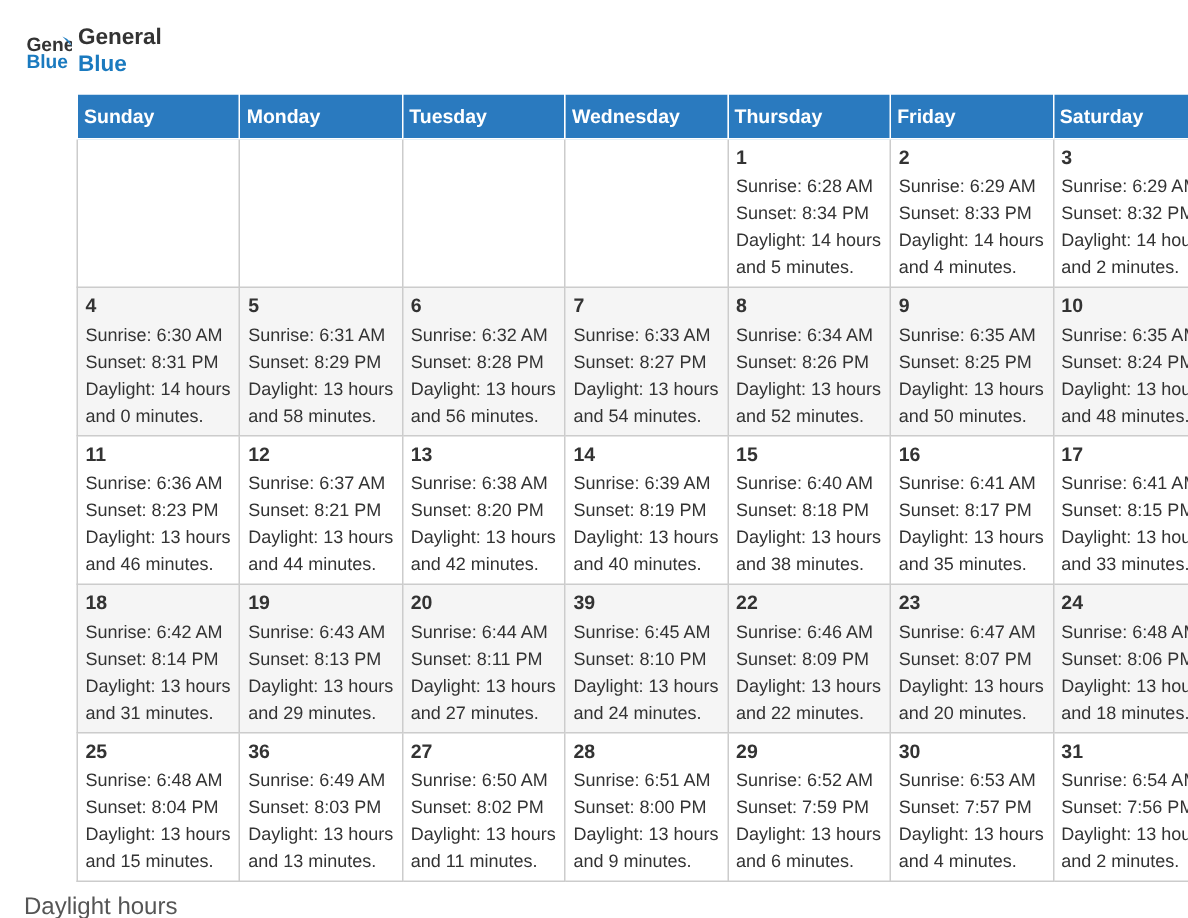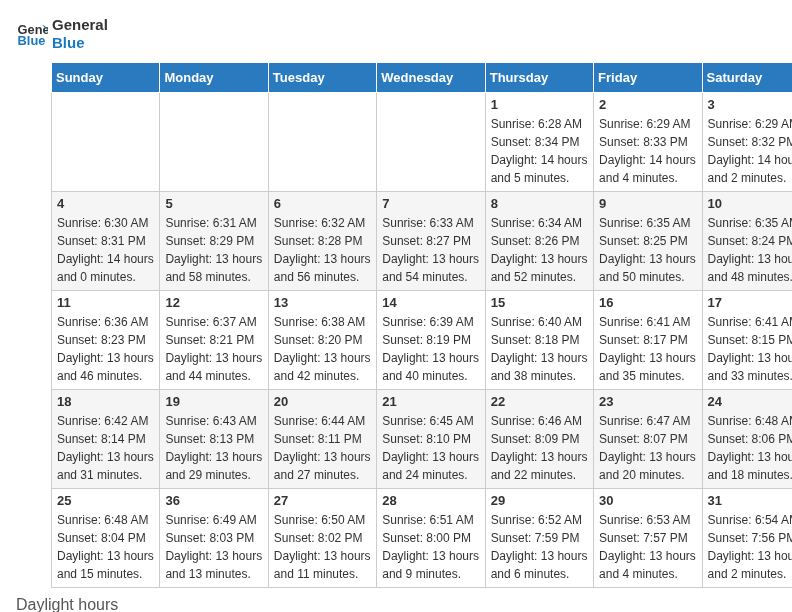--- a/index.html
+++ b/index.html
@@ -201,21 +201,21 @@
         </td>
         <td>
           <span class="day-num">19</span>
           <div class="day-info">Sunrise: 6:43 AM<br>Sunset: 8:13 PM<br>Daylight: 13 hours and 29 minutes.</div>
         </td>
         <td>
           <span class="day-num">20</span>
           <div class="day-info">Sunrise: 6:44 AM<br>Sunset: 8:11 PM<br>Daylight: 13 hours and 27 minutes.</div>
         </td>
         <td>
-          <span class="day-num">21</span>
+          <span class="day-num">39</span>
           <div class="day-info">Sunrise: 6:45 AM<br>Sunset: 8:10 PM<br>Daylight: 13 hours and 24 minutes.</div>
         </td>
         <td>
           <span class="day-num">22</span>
           <div class="day-info">Sunrise: 6:46 AM<br>Sunset: 8:09 PM<br>Daylight: 13 hours and 22 minutes.</div>
         </td>
         <td>
           <span class="day-num">23</span>
           <div class="day-info">Sunrise: 6:47 AM<br>Sunset: 8:07 PM<br>Daylight: 13 hours and 20 minutes.</div>
         </td>

